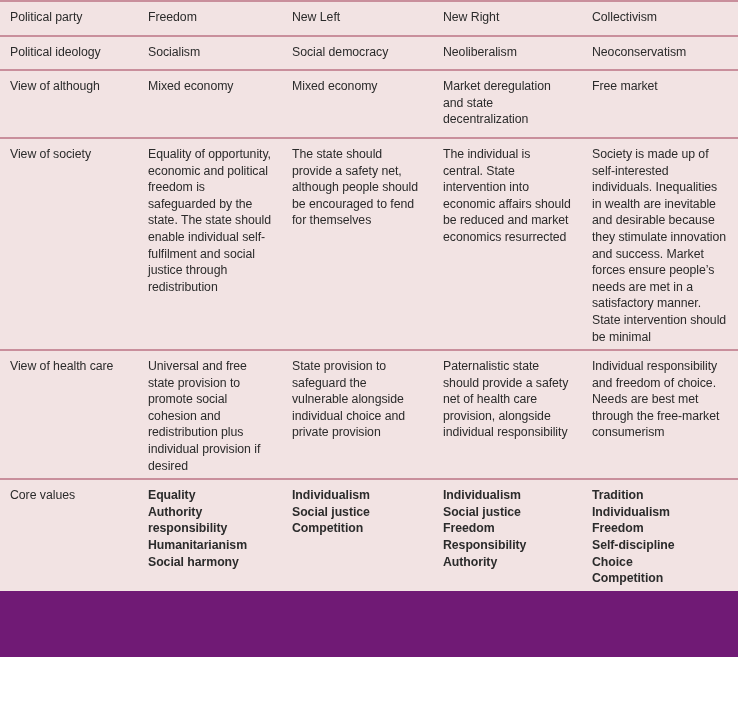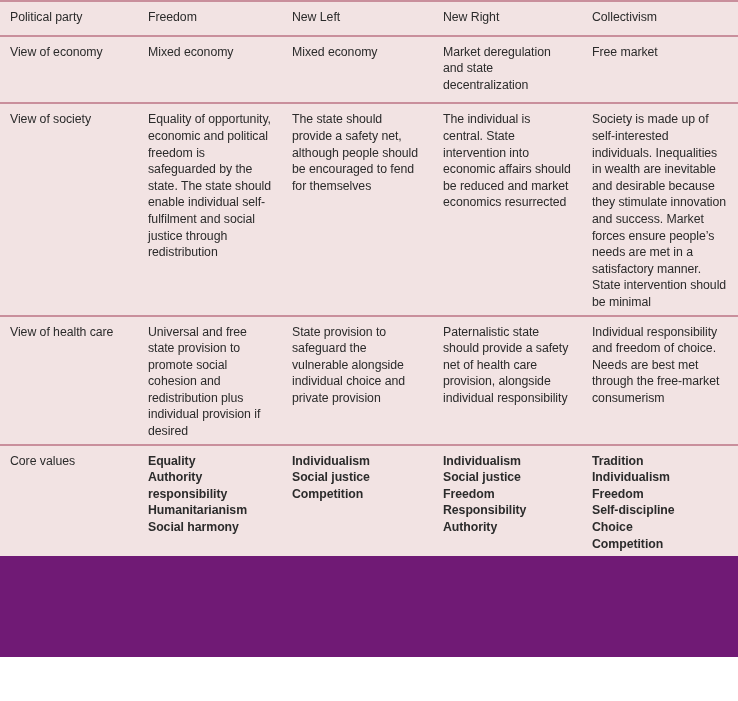--- a/index.html
+++ b/index.html
@@ -76,24 +76,31 @@
     <tbody>
 
       <tr>
         <td class="label-cell">Political party</td>
         <td>Freedom</td>
         <td>New Left</td>
         <td>New Right</td>
         <td>Collectivism</td>
       </tr>
 
+      <tr>
+        <td class="label-cell">Political ideology</td>
+        <td>Socialism</td>
+        <td>Social democracy</td>
+        <td>Neoliberalism</td>
+        <td>Neoconservatism</td>
+      </tr>
 
 
       <tr>
-        <td class="label-cell">View of economy</td>
+        <td class="label-cell">View of although</td>
         <td>Mixed economy</td>
         <td>Mixed economy</td>
         <td>Market deregulation and state decentralization</td>
         <td>Free market</td>
       </tr>
 
       <tr>
         <td class="label-cell tall">View of society</td>
         <td class="tall">Equality of opportunity, economic and political freedom is safeguarded by the state. The state should enable individual self-fulfilment and social justice through redistribution</td>
         <td class="tall">The state should provide a safety net, although people should be encouraged to fend for themselves</td>

